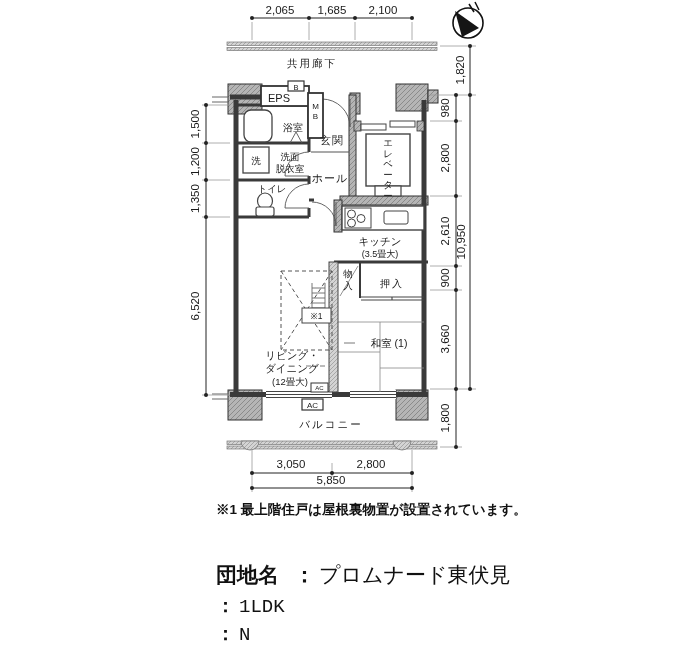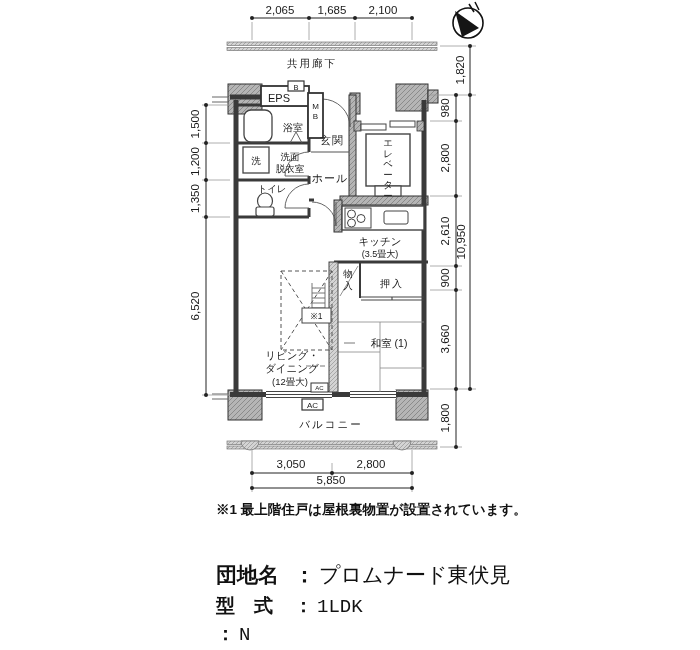--- a/index.html
+++ b/index.html
@@ -262,21 +262,20 @@
   </div>
 
   
   <div class="info">
     <div class="info-row r0">
       <span class="il">団地名</span>
         <span class="isep">：</span>
         <span class="iv">プロムナード東伏見</span>
     </div>
     <div class="info-row r1">
-      <span class="il">型　式</span>
         <span class="isep">：</span>
         <span class="iv mono">1LDK</span>
     </div>
     <div class="info-row r2">
         <span class="isep">：</span>
         <span class="iv mono">N</span>
     </div>
     <div class="info-row r3">
       <span class="il">図面No</span>
         <span class="isep">：</span>

